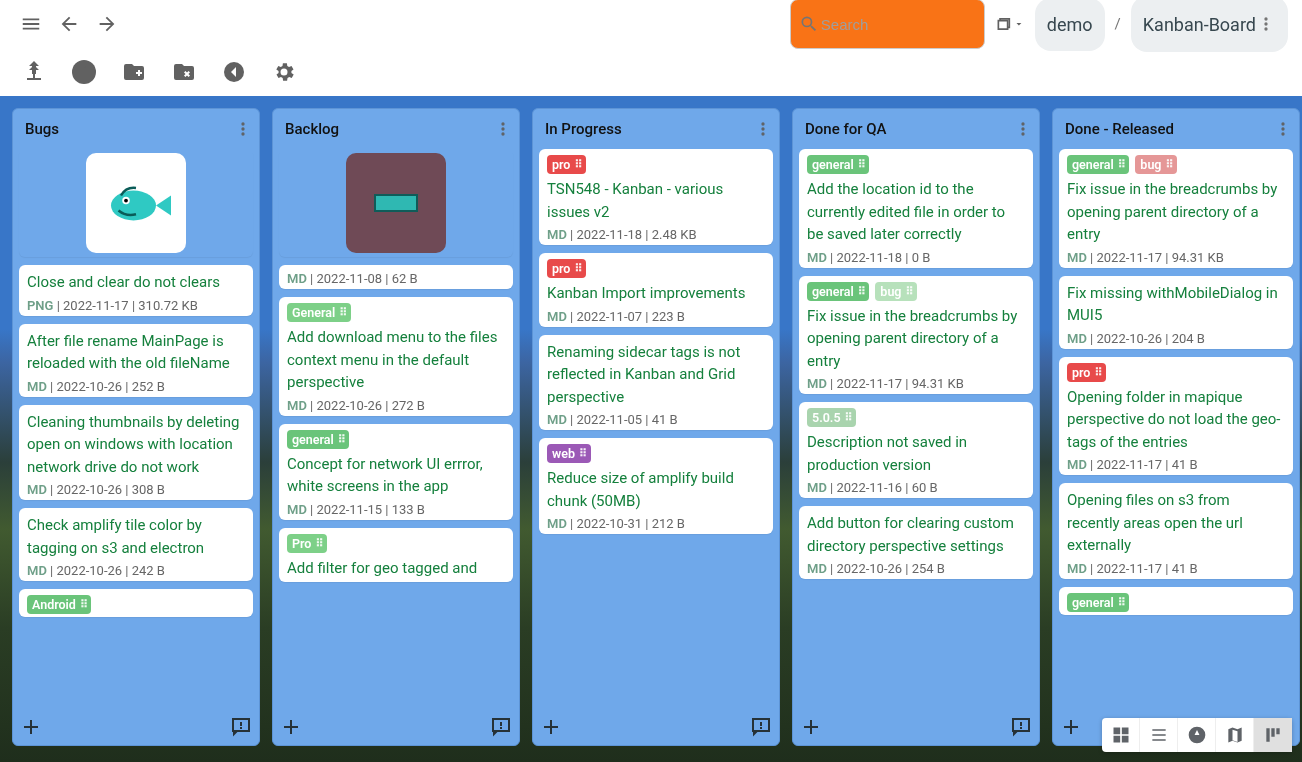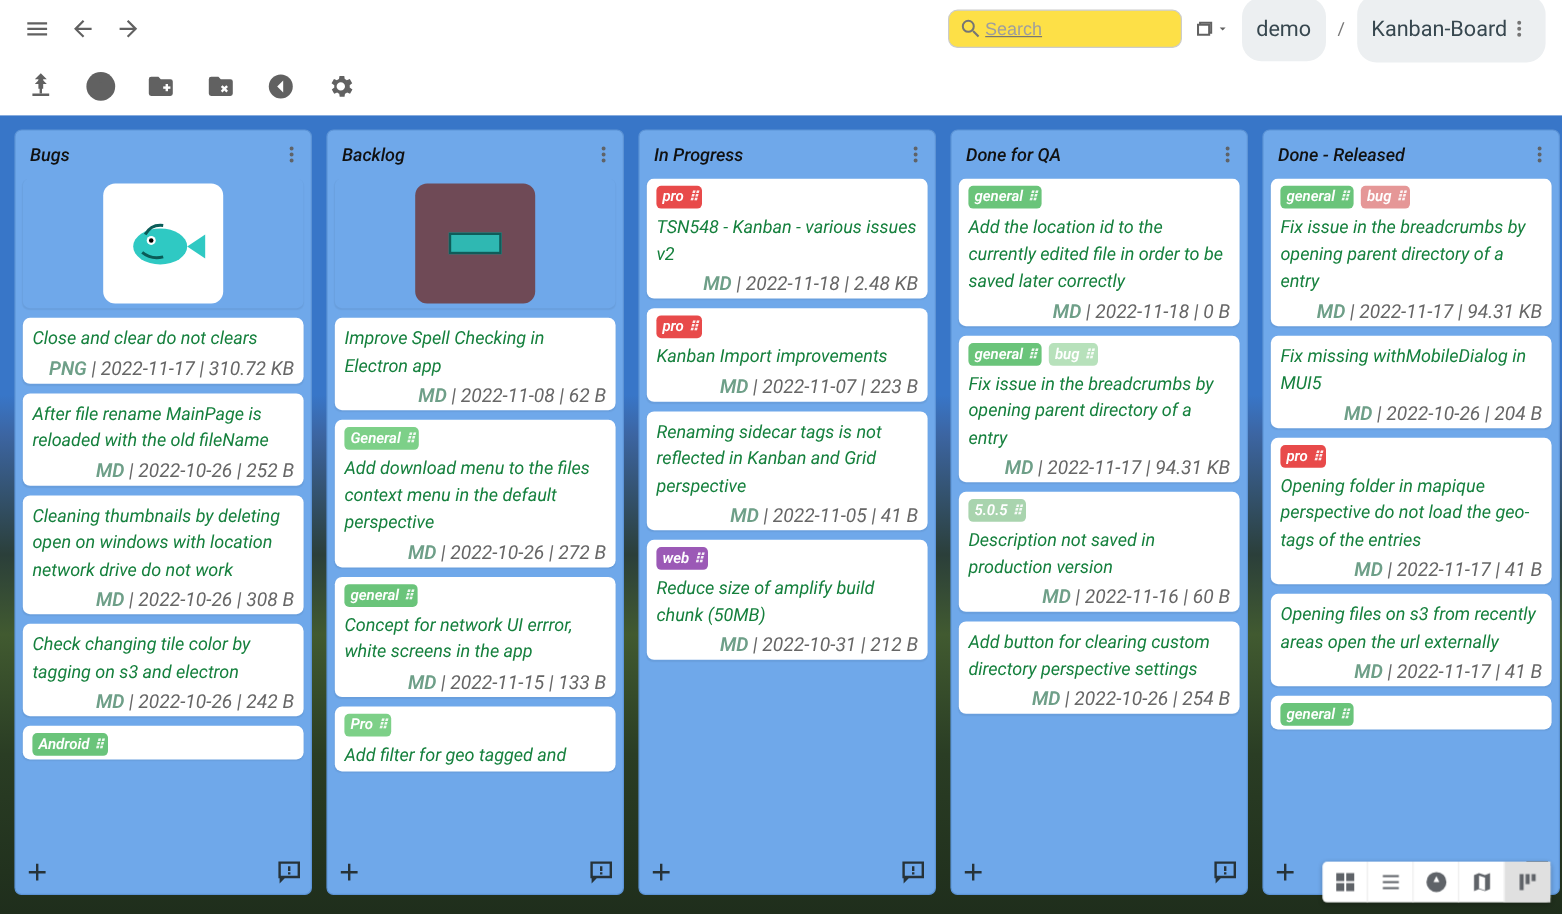--- a/index.html
+++ b/index.html
@@ -5,21 +5,21 @@
   * { box-sizing: border-box; }
   html, body { margin:0; padding:0; font-family: -apple-system, BlinkMacSystemFont, "Segoe UI", Roboto, Arial, sans-serif; background:#fff; height:100%; }
   body { display:flex; flex-direction:column; height:762px; width:1302px; overflow:hidden; }
   .icon { display:inline-flex; align-items:center; justify-content:center; }
 
   
   .topbar1 { display:flex; align-items:center; height:48px; padding:0 14px; gap:4px; }
   .icon-btn { width:34px; height:34px; border:none; background:none; color:#616161; display:inline-flex; align-items:center; justify-content:center; border-radius:50%; cursor:pointer; }
   .icon-btn svg { width:24px; height:24px; }
   .topbar1 .spacer { flex:1; }
-  .search-wrap { display:flex; align-items:center; border:1px solid #ccc; border-radius:8px; height:32px; width:195px; padding:0 8px; color:#757575; background:#fde047;text-decoration:underline; }
+  .search-wrap { display:flex; align-items:center; border:1px solid #ccc; border-radius:8px; height:50px; width:195px; padding:0 8px; color:#757575; background:#f97316; }
   .search-wrap input { border:none; outline:none; flex:1; font-size:15px; color:#333; background:transparent; }
   .search-wrap input::placeholder { color:#9e9e9e; }
   .chip { background:#eceff1; border-radius:16px; padding:16px 12px; font-size:18px; color:#37474f; display:inline-flex; align-items:center; }
   .crumb-sep { color:#757575; padding:0 6px; font-size:15px; }
   .crumb-more { color:#757575; width:20px; height:24px; display:inline-flex; align-items:center; justify-content:center; }
 
   
   .topbar2 { display:flex; align-items:center; height:48px; padding:0 6px 0 14px; gap:10px; }
   .topbar2 .circled { background:#616161; color:#fff; width:24px; height:24px; border-radius:50%; display:inline-flex; align-items:center; justify-content:center; font-size:14px; font-weight:700; }
   .tb2-item { width:40px; height:40px; display:inline-flex; align-items:center; justify-content:center; cursor:pointer; }
@@ -27,33 +27,33 @@
 
   
   .board-bg { flex:1; position:relative; overflow:hidden; }
   .board-bg::before {
     content:""; position:absolute; inset:0;
     background: linear-gradient( to bottom, #3876c8 0%, #3876c8 35%, #3c65a2 40%, #2b3f3a 55%, #415a30 65%, #2a3d24 80%, #1f2e1c 100%);
     z-index:0;
   }
   .board { position:relative; z-index:1; display:flex; gap:12px; padding:12px 12px 0 12px; height:100%; overflow-x:auto; overflow-y:hidden; align-items:flex-start; }
 
-  .column { background:#6fa8ea; border:1px solid #5d94d6; border-radius:6px; width:248px; flex:0 0 248px; display:flex; flex-direction:column; height:638px; position:relative;font-style:italic; }
+  .column { background:#6fa8ea; border:1px solid #5d94d6; border-radius:6px; width:248px; flex:0 0 248px; display:flex; flex-direction:column; height:638px; position:relative; }
   .col-header { display:flex; align-items:center; justify-content:space-between; padding:10px 6px 10px 12px; }
   .col-title { font-size:15px; font-weight:500; color:#111; }
   .col-cards { flex:1; padding:0 6px 6px 6px; overflow-y:auto; display:flex; flex-direction:column; gap:8px; }
   .col-footer { display:flex; align-items:center; justify-content:space-between; padding:2px 6px 6px 6px; }
 
   
   .kcard { background:#fff; border-radius:6px; padding:6px 8px 3px 8px; display:flex; flex-direction:column; gap:4px; box-shadow:0 1px 1px rgba(0,0,0,0.06); }
   .tagrow { display:flex; gap:6px; flex-wrap:wrap; }
   .tag { font-size:12.5px; font-weight:600; border-radius:4px; padding:2px 5px; color:#fff; display:inline-flex; align-items:center; gap:4px; }
   .dots6 { font-size:11px; line-height:11px; letter-spacing:-1.5px; opacity:0.9; }
   .card-text { font-size:15px; line-height:1.5; color:#15803d; white-space:pre-wrap; }
-  .card-meta { text-align:right; font-size:16px; color:#666; }
+  .card-meta { text-align:left; font-size:13px; color:#666; }
   .card-meta .ext { color:#6e9f88; font-weight:600; }
 
   
   .thumb-card { background:transparent; align-items:center; padding:4px 0; }
   .thumb-card .thumb { width:100px; height:100px; background:#fff; border-radius:10px; display:flex; align-items:center; justify-content:center; }
   .thumb-card.small .thumb { background:#6f4a56; position:relative; }
   .thumb-card.small .thumb::after { content:""; position:absolute; width:40px; height:14px; background:#2fb8b2; border:2px solid #0f5c59; }
 
   
   .svg24 { width:24px; height:24px; }
@@ -192,21 +192,21 @@
     <div class="card-text">After file rename MainPage is reloaded with the old fileName</div>
     <div class="card-meta"><span class="ext">MD</span> | 2022-10-26 | 252 B</div>
   </div>
           <div class="kcard">
 
     <div class="card-text">Cleaning thumbnails by deleting open on windows with location network drive do not work</div>
     <div class="card-meta"><span class="ext">MD</span> | 2022-10-26 | 308 B</div>
   </div>
           <div class="kcard">
 
-    <div class="card-text">Check changing tile color by tagging on s3 and electron</div>
+    <div class="card-text">Check amplify tile color by tagging on s3 and electron</div>
     <div class="card-meta"><span class="ext">MD</span> | 2022-10-26 | 242 B</div>
   </div>
           <div class="kcard">
     <div class="tagrow">
               <span class="tag" style="background: rgb(106, 196, 122);">
     <span>Android</span>
                 <span class="dots6">⠿</span>
   </span>
             </div>
 
@@ -234,21 +234,20 @@
               <path class="more-v" d="M12 8a2 2 0 110-4 2 2 0 010 4zm0 2a2 2 0 110 4 2 2 0 010-4zm0 6a2 2 0 110 4 2 2 0 010-4z"></path>
             </svg>
       </span>
     </div>
     <div class="col-cards">
           <div class="kcard thumb-card small">
             <div class="thumb"></div>
           </div>
           <div class="kcard">
 
-    <div class="card-text">Improve Spell Checking in Electron app</div>
     <div class="card-meta"><span class="ext">MD</span> | 2022-11-08 | 62 B</div>
   </div>
           <div class="kcard">
     <div class="tagrow">
               <span class="tag" style="background: rgb(125, 208, 136);">
     <span>General</span>
                 <span class="dots6">⠿</span>
   </span>
             </div>
     <div class="card-text">Add download menu to the files context menu in the default perspective</div>

